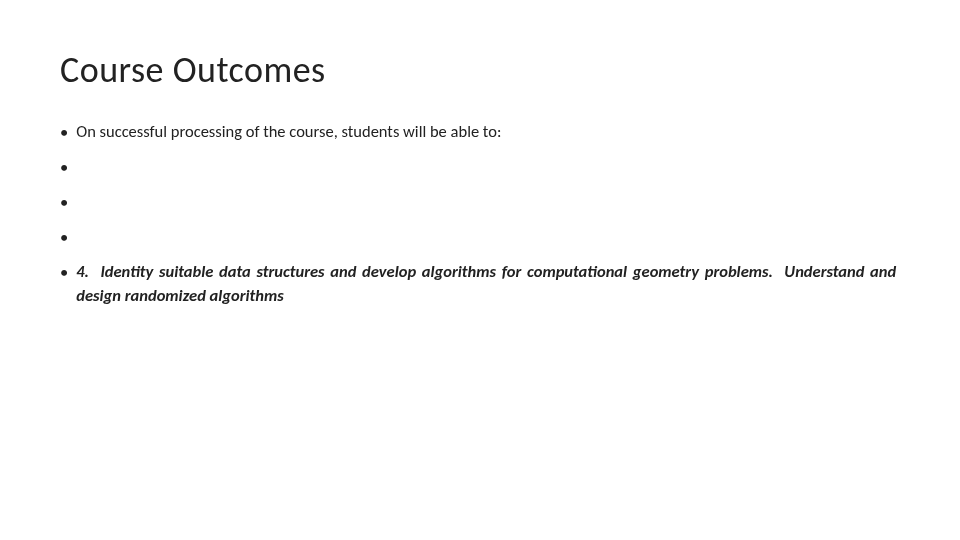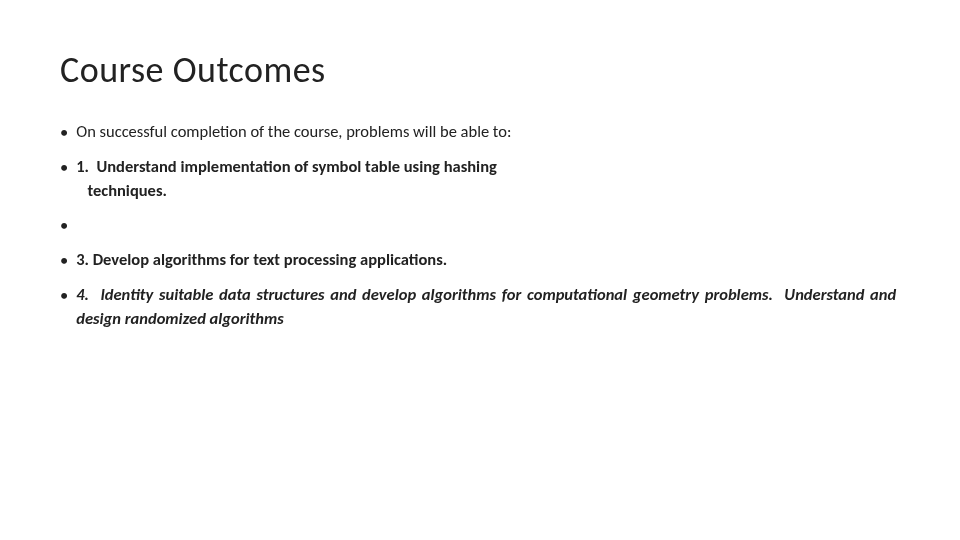--- a/index.html
+++ b/index.html
@@ -66,35 +66,33 @@
 </head>
 <body>
 
 <div class="slide-container">
   <h1 class="slide-title">Course Outcomes</h1>
 
   <div class="content-list">
 
     <div class="list-item">
       <span class="bullet">•</span>
-      <span class="item-text">On successful completion of the course, problems will be able to:</span>
-    </div>
-
-    <div class="list-item">
-      <span class="bullet">•</span>
-      <span class="item-text bold-all">1.&nbsp; Understand implementation of symbol table using hashing<br>&nbsp;&nbsp;&nbsp;techniques.</span>
+      <span class="item-text">On successful processing of the course, students will be able to:</span>
     </div>
 
     <div class="list-item">
       <span class="bullet">•</span>
     </div>
 
     <div class="list-item">
       <span class="bullet">•</span>
-      <span class="item-text bold-all">3. Develop algorithms for text processing applications.</span>
+    </div>
+
+    <div class="list-item">
+      <span class="bullet">•</span>
     </div>
 
     <div class="list-item">
       <span class="bullet">•</span>
       <span class="item-text bold-all" style="max-width: 820px; display:block; text-align: justify; font-style: italic;">4.&nbsp; Identity suitable data structures and develop algorithms for computational geometry problems.&nbsp; Understand and design randomized algorithms</span>
     </div>
 
   </div>
 </div>
 

